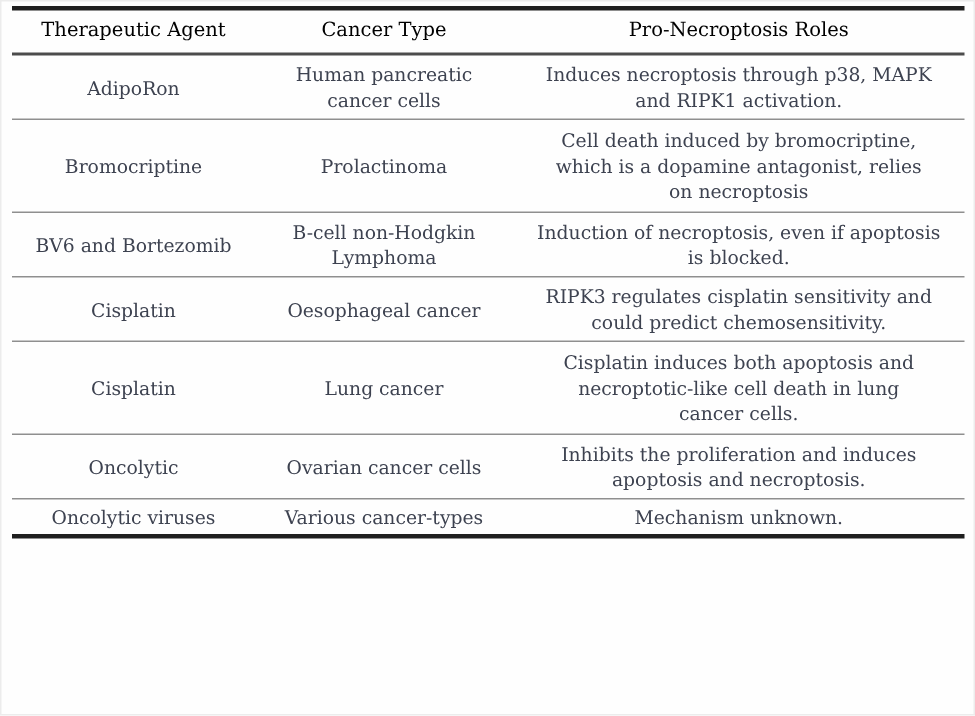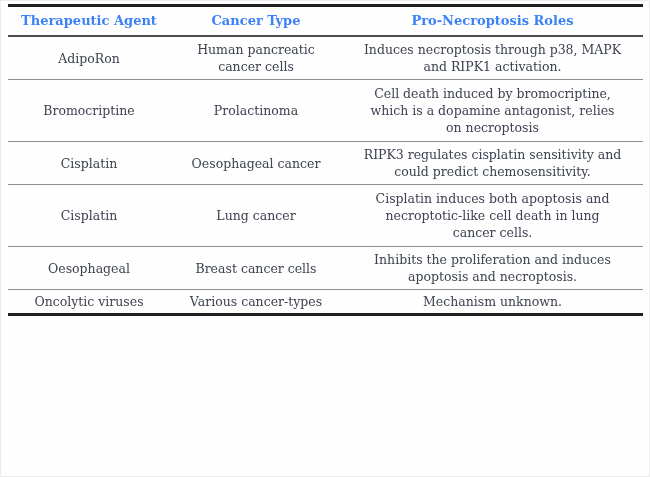--- a/index.html
+++ b/index.html
@@ -28,23 +28,23 @@
     color: #3d4250;
     font-size: 12.5px;
     line-height: 17px;
     border-top: 3px solid #1f1f1f;
     border-bottom: 3px solid #1f1f1f;
   }
   col.c-agent  { width: 162px; }
   col.c-cancer { width: 172px; }
   col.c-role   { width: 301px; }
   thead th {
-    font-weight: bold;
+    font-weight: normal;
     font-size: 13px;
-    color: #3b82f6;
+    color: #000000;
     text-align: center;
     vertical-align: middle;
     padding: 5px 2px 6px 2px;
     border-bottom: 2px solid #4c4c4c;
     white-space: pre-line;
   }
   tbody tr {
     border-top: 1px solid #8f8f8f;
   }
   tbody tr:first-child {
@@ -85,35 +85,42 @@
 and RIPK1 activation.</td>
       </tr>
       <tr class="row-tall">
         <td>Bromocriptine</td>
         <td>Prolactinoma</td>
         <td>Cell death induced by bromocriptine,
 which is a dopamine antagonist, relies
 on necroptosis</td>
       </tr>
       <tr>
+        <td>BV6 and Bortezomib</td>
+        <td>B-cell non-Hodgkin
+Lymphoma</td>
+        <td>Induction of necroptosis, even if apoptosis
+is blocked.</td>
+      </tr>
+      <tr>
         <td>Cisplatin</td>
         <td>Oesophageal cancer</td>
         <td>RIPK3 regulates cisplatin sensitivity and
 could predict chemosensitivity.</td>
       </tr>
       <tr class="row-tall">
         <td>Cisplatin</td>
         <td>Lung cancer</td>
         <td>Cisplatin induces both apoptosis and
 necroptotic-like cell death in lung
 cancer cells.</td>
       </tr>
       <tr>
-        <td>Oesophageal</td>
-        <td>Breast cancer cells</td>
+        <td>Oncolytic</td>
+        <td>Ovarian cancer cells</td>
         <td>Inhibits the proliferation and induces
 apoptosis and necroptosis.</td>
       </tr>
       <tr class="row-short">
         <td>Oncolytic viruses</td>
         <td>Various cancer-types</td>
         <td>Mechanism unknown.</td>
       </tr>
     </tbody>
   </table>

